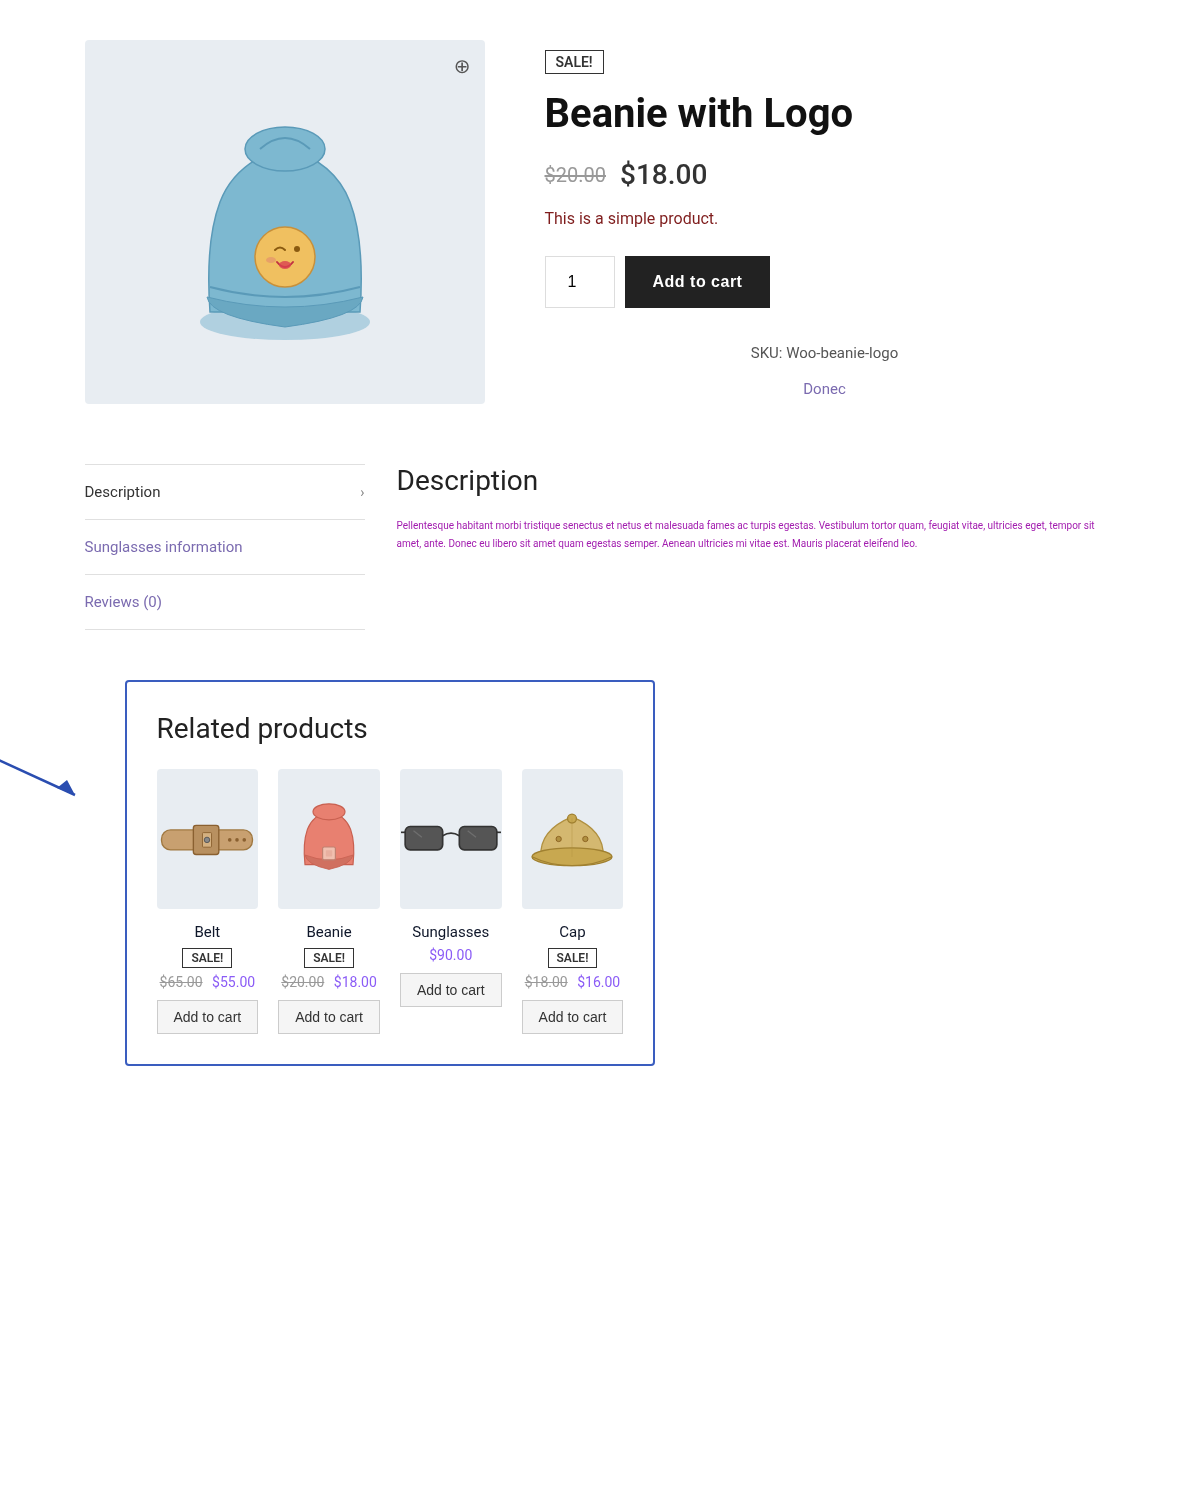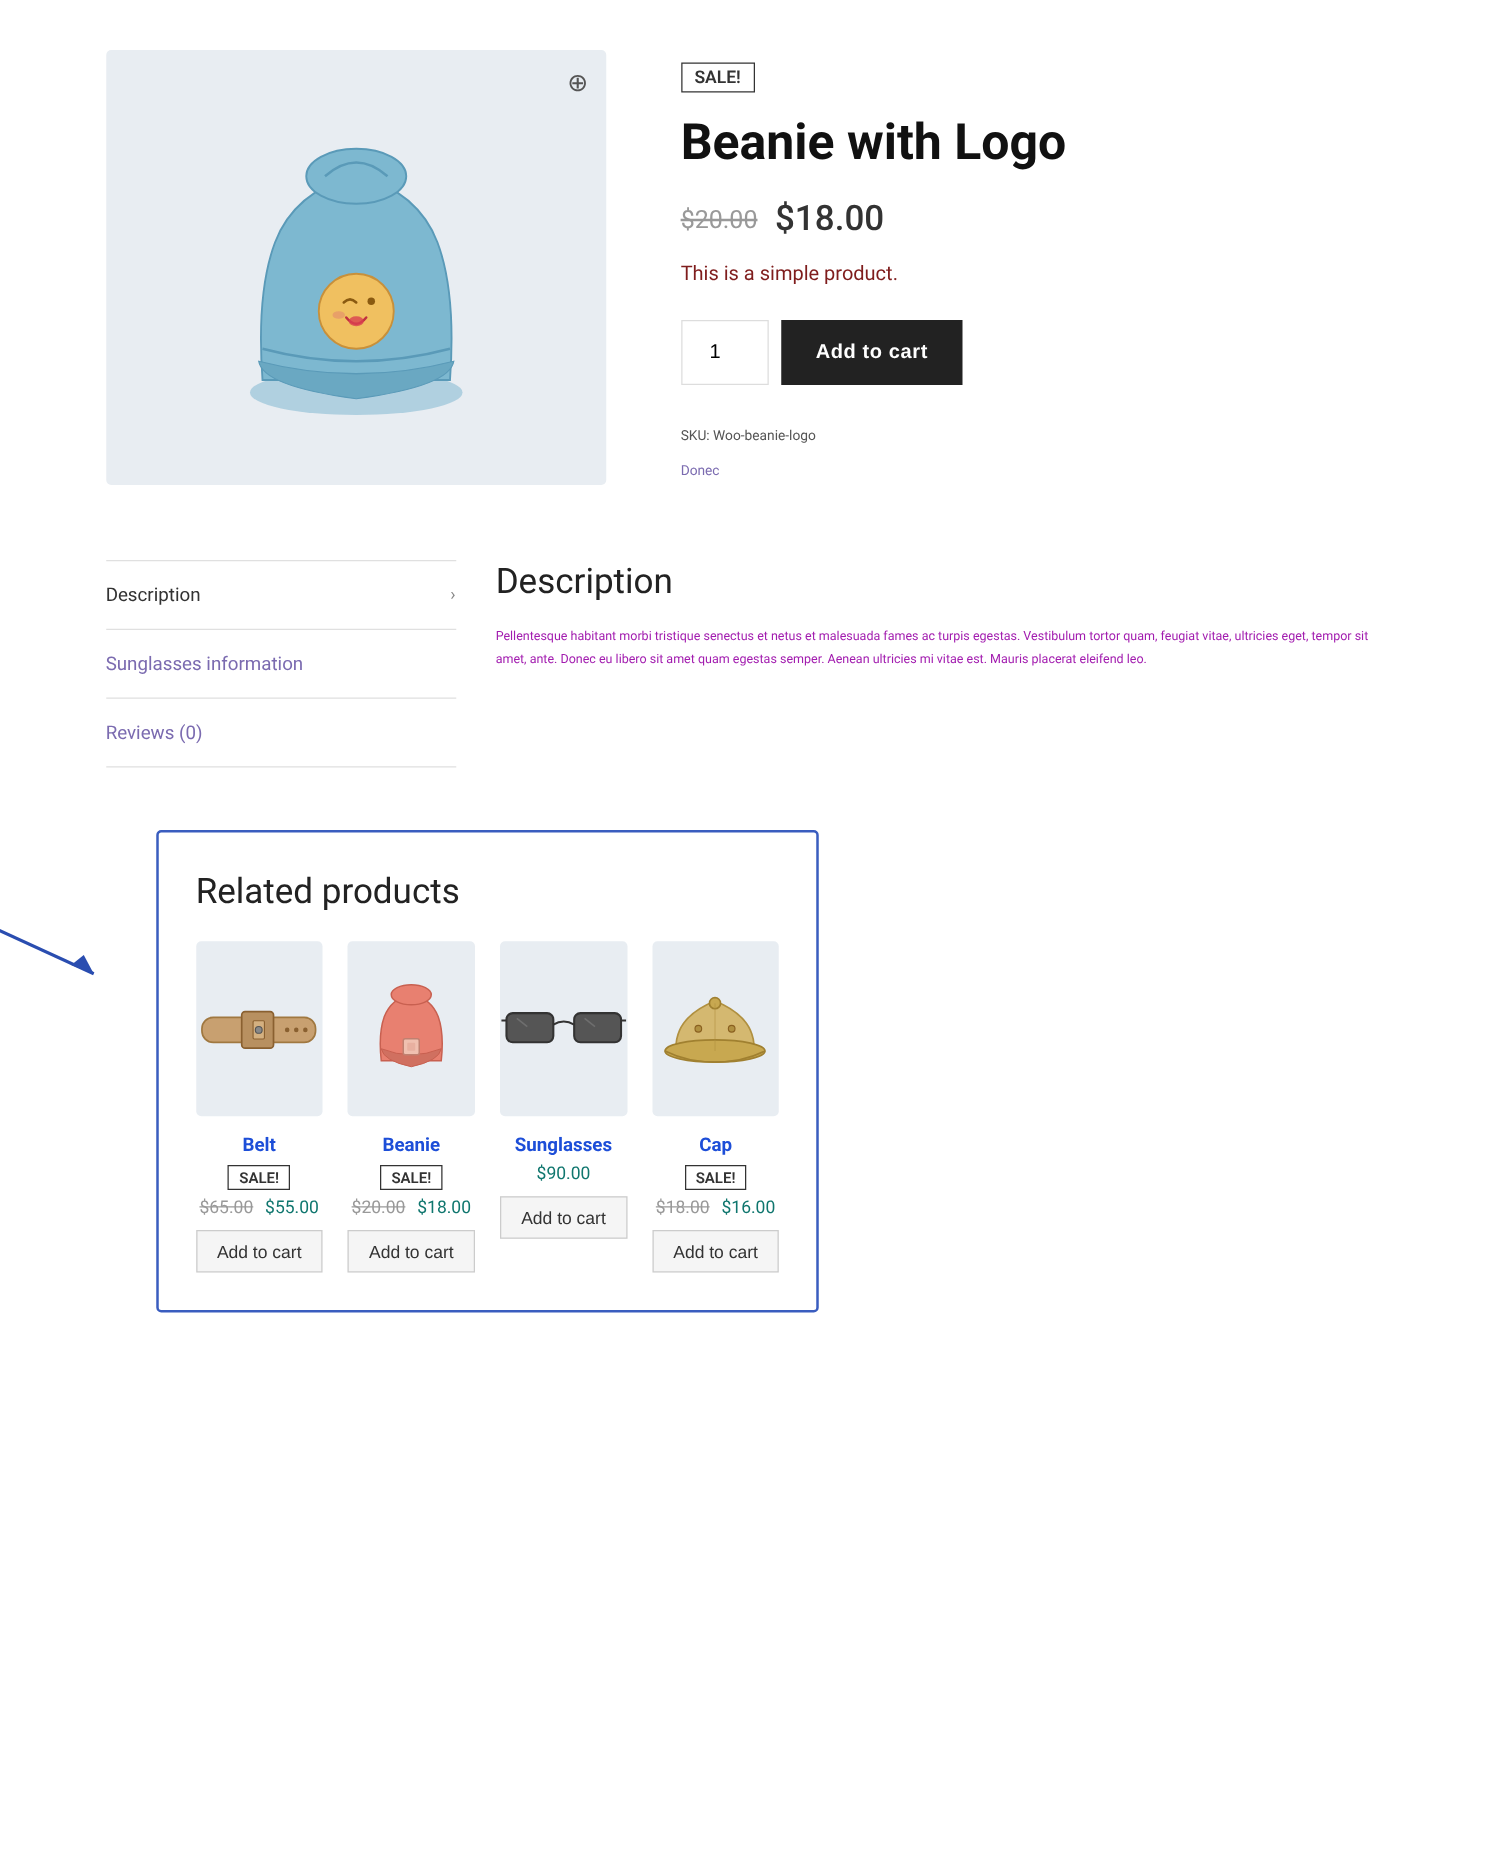--- a/index.html
+++ b/index.html
@@ -17,21 +17,21 @@
     .product-details { flex: 1; padding-top: 10px; }
     .sale-badge { display: inline-block; border: 1px solid #333; padding: 3px 10px; font-size: 14px; font-weight: 600; margin-bottom: 16px; }
     .product-title { font-size: 40px; font-weight: 700; color: #111; margin-bottom: 20px; line-height: 1.2; }
     .price-wrap { display: flex; align-items: center; gap: 14px; margin-bottom: 18px; }
     .price-original { font-size: 20px; color: #999; text-decoration: line-through; }
     .price-current { font-size: 28px; color: #333; font-weight: 500; }
     .product-desc { color: #7f1d1d; font-size: 16px; margin-bottom: 28px; }
     .add-to-cart-row { display: flex; align-items: center; gap: 0; margin-bottom: 30px; }
     .qty-input { width: 70px; height: 52px; border: 1px solid #ddd; text-align: center; font-size: 16px; padding: 0 10px; outline: none; }
     .add-to-cart-btn { background: #222; color: #fff; border: none; padding: 0 28px; height: 52px; font-size: 16px; font-weight: 600; cursor: pointer; letter-spacing: 0.5px; margin-left: 10px; }
-    .product-meta { font-size: 11px; color: #555; line-height: 2; }
+    .product-meta { font-size: 15px; color: #555; line-height: 2; text-align: center; }
     .product-meta a { color: #666; }
     .product-meta .edit-link { color: #7b6bb0; text-decoration: none; display: block; margin-top: 6px; }
 
     
     .tabs-section { display: flex; gap: 32px; margin-bottom: 50px; }
     .tabs-nav { flex: 0 0 280px; border-top: 1px solid #e0e0e0; }
     .tab-item { padding: 18px 0; border-bottom: 1px solid #e0e0e0; font-size: 15px; color: #333; cursor: pointer; display: flex; align-items: center; justify-content: space-between; }
     .tab-item.active { color: #7b6bb0; }
     .tab-item .chevron { font-size: 14px; color: #888; }
     .tab-content { flex: 1; }
@@ -39,25 +39,25 @@
     .tab-content p { color: #a21caf; line-height: 1.8; font-size: 10px; }
 
     
     .related-section { position: relative; border: 2.5px solid #3a5dbf; border-radius: 4px; padding: 30px 30px 30px 30px; margin-left: 40px; }
     .arrow-container { position: absolute; left: -140px; top: 50px; }
     .related-section h2 { font-size: 28px; font-weight: 400; margin-bottom: 24px; color: #222; }
     .products-grid { display: grid; grid-template-columns: repeat(4, 1fr); gap: 20px; }
     .product-card { text-align: center; }
     .product-card-image { background: #e8edf2; border-radius: 4px; height: 140px; display: flex; align-items: center; justify-content: center; margin-bottom: 14px; }
     .product-card-image svg, .product-card-image .product-img-inner { width: 100px; height: 80px; }
-    .product-card-name { font-size: 15px; font-weight: 700; color: #1d4ed8; margin-bottom: 6px; }
+    .product-card-name { font-size: 15px; font-weight: 400; color: #0f172a; margin-bottom: 6px; }
     .product-card-badge { display: inline-block; border: 1px solid #333; padding: 2px 8px; font-size: 12px; font-weight: 600; margin-bottom: 6px; }
     .product-card-price { font-size: 14px; color: #555; margin-bottom: 10px; }
     .product-card-price .orig { text-decoration: line-through; color: #999; margin-right: 6px; }
-    .product-card-price .curr { color: #0f766e; text-align: right; }
+    .product-card-price .curr { color: #8b5cf6; text-align: right; }
     .product-card-btn { background: #f5f5f5; border: 1px solid #ccc; color: #333; padding: 8px 16px; font-size: 14px; cursor: pointer; width: 100%; }
 
     .related-wrapper { display: flex; align-items: flex-start; position: relative; margin-top: 20px; }
   </style>
 </head>
 <body>
 
 <div class="page-container">
 
   <div class="product-section">

